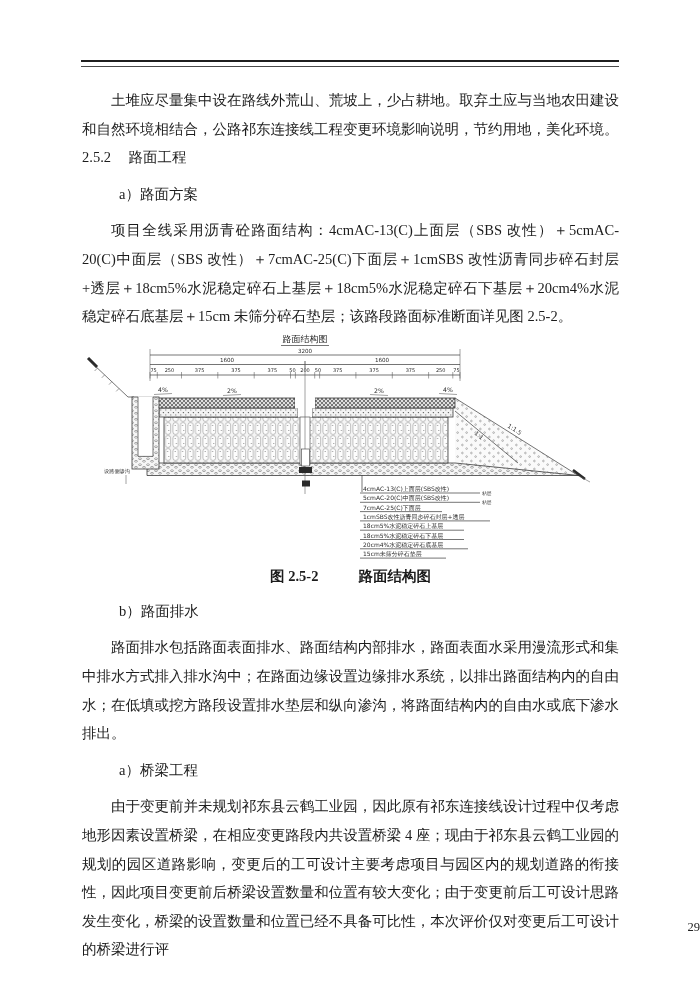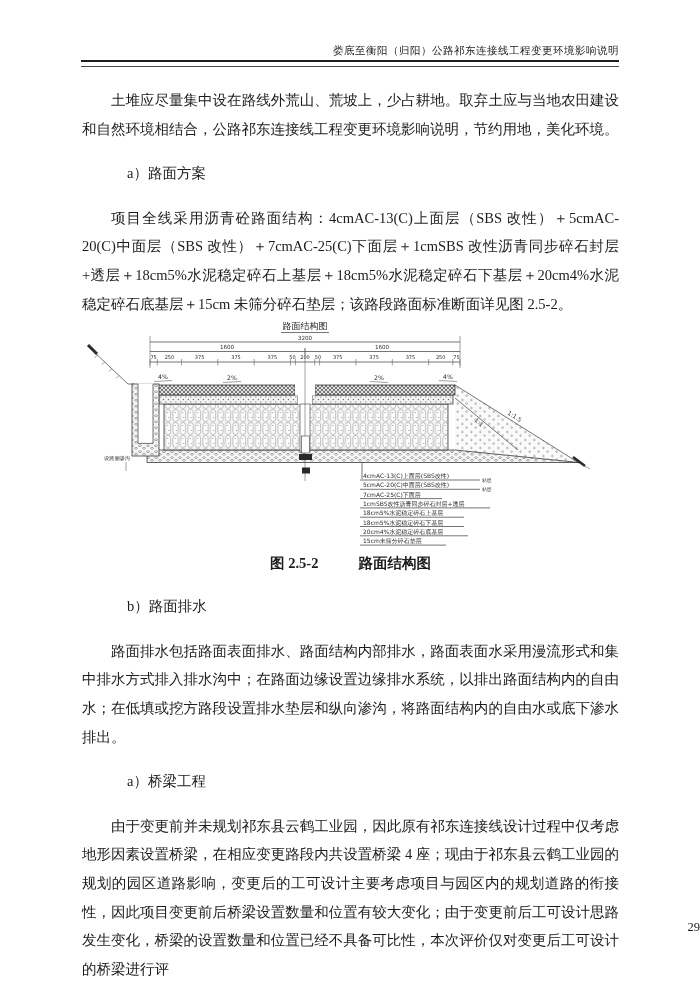--- a/index.html
+++ b/index.html
@@ -19,21 +19,21 @@
   }
   
   .content{
     position:absolute;top:86px;left:82px;width:537px;
     font-size:14.5px;line-height:28.6px;text-align:justify;
   }
   .content p{margin:0;text-indent:2em;}
   .h-num{display:inline-block;min-width:3.2em;}
   .h-row{margin:0;}
   .h-title-underline{border-bottom:1px solid #1c1c1c;padding-bottom:1px;}
-  .item-row{margin:16px;padding-left:2em;}
+  .item-row{margin:8px;padding-left:2em;}
   
   .figure-wrap{height:232px;position:relative;}
   .figure-wrap svg{position:absolute;left:0;top:0;}
   .fig-caption{
     display:flex;justify-content:center;gap:40px;
     font-weight:bold;height:26px;line-height:26px;font-size:14.5px;text-align:center;
   }
   
   svg text{font-family:"DejaVu Sans","Liberation Sans",sans-serif;fill:#2b2b2b;}
   .t-title{font-size:9px;fill:#1c1c1c;}
@@ -51,27 +51,29 @@
   .page-num{
     position:absolute;top:920px;left:0;right:0;text-align:right;
     font-size:12.5px;color:#222;
   }
 </style>
 </head>
 <body>
 
 <div class="page">
 
-  <div class="hdr-title">娄底至衡阳（归阳）公路祁东连接线工程变更环境影响说明</div>
   <div class="hdr-rule"></div>
 
   <div class="content">
 
     <p>土堆应尽量集中设在路线外荒山、荒坡上，少占耕地。取弃土应与当地农田建设和自然环境相结合，公路祁东连接线工程变更环境影响说明，节约用地，美化环境。</p>
 
+    <div class="h-row">
+      <span class="h-num">2.5.2</span><span>路面工程</span>
+    </div>
 
     <div class="item-row">a）路面方案</div>
 
     <p>项目全线采用沥青砼路面结构：4cmAC-13(C)上面层（SBS 改性）＋5cmAC-20(C)中面层（SBS 改性）＋7cmAC-25(C)下面层＋1cmSBS 改性沥青同步碎石封层+透层＋18cm5%水泥稳定碎石上基层＋18cm5%水泥稳定碎石下基层＋20cm4%水泥稳定碎石底基层＋15cm 未筛分碎石垫层；该路段路面标准断面详见图 2.5-2。</p>
 
     <div class="figure-wrap">
       <svg width="537" height="232" viewBox="0 0 537 232">
         <defs>
           <pattern id="pCross" width="4" height="4" patternUnits="userSpaceOnUse">
             <rect width="4" height="4" fill="#e0e0e0"></rect>

